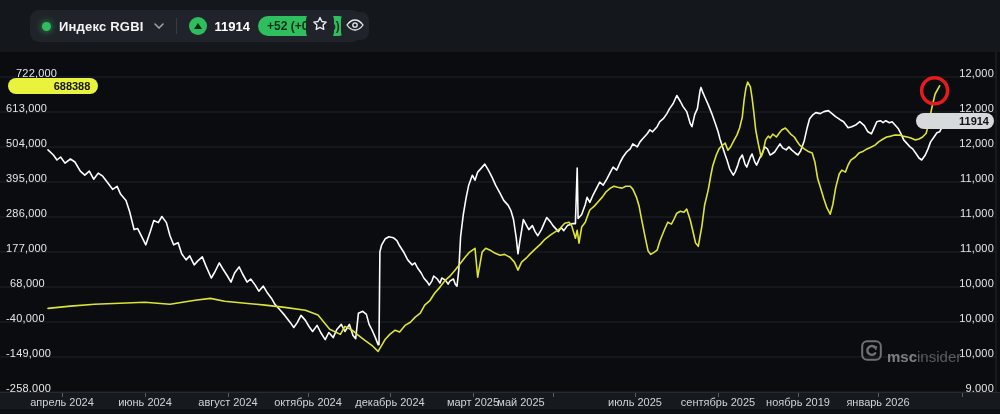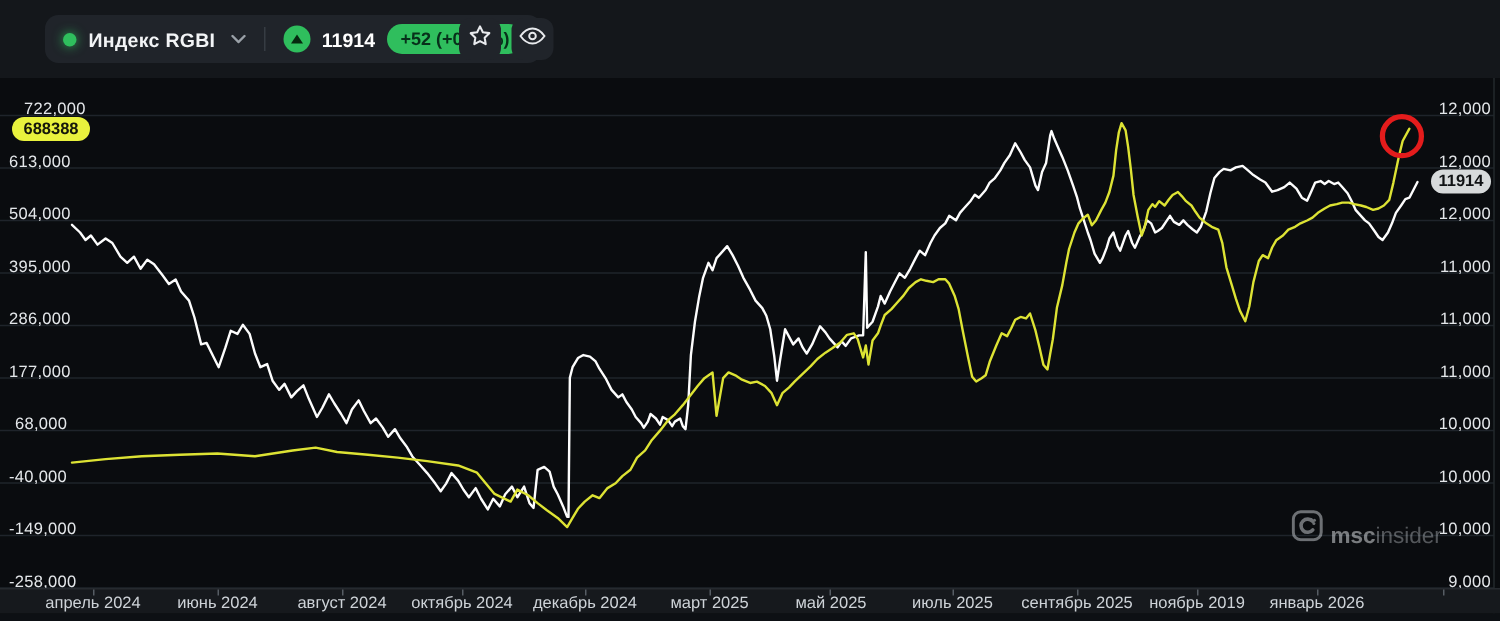--- a/index.html
+++ b/index.html
@@ -30,21 +30,21 @@
   .icon-btn.star{left:306px;}
   .icon-btn.eye{left:341px;}
   
   .chart-region{position:absolute;left:0;top:52px;width:1000px;height:340px;
     background:#0a0c0f;}
   svg.plot{position:absolute;left:0;top:0;pointer-events:none;}
   .ylabel{position:absolute;font-size:11px;color:#e4e7ea;line-height:12px;
     letter-spacing:.2px;}
   .ylabel.right{text-align:right;}
   .val-badge{position:absolute;font-size:11px;font-weight:700;line-height:16px;
-    height:16px;border-radius:8px;text-align:center;}
+    height:16px;border-radius:8px;text-align:center;padding-left:38px;}
   .badge-yellow{left:8px;width:52px;background:#e9f23d;color:#15170a;}
   .badge-gray{width:40px;background:#d7dadb;color:#101214;}
   
   .x-band{position:absolute;left:0;top:392px;width:1000px;height:17px;
     background:#16191d;border-top:1px solid #262a2f;box-sizing:border-box;}
   .x-tick{position:absolute;top:0;width:1px;height:4px;background:#565d64;}
   .x-label{position:absolute;top:3px;font-size:11px;color:#ced3d8;
     transform:translateX(-50%);white-space:nowrap;}
   .bottom-strip{position:absolute;left:0;top:409px;width:1000px;height:5px;
     background:#0d1014;}
@@ -145,21 +145,21 @@
       <div class="x-label" style="left: 145px;">июнь 2024</div>
       <div class="x-tick" style="left: 228px;"></div>
       <div class="x-label" style="left: 228px;">август 2024</div>
       <div class="x-tick" style="left: 308px;"></div>
       <div class="x-label" style="left: 308px;">октябрь 2024</div>
       <div class="x-tick" style="left: 390px;"></div>
       <div class="x-label" style="left: 390px;">декабрь 2024</div>
       <div class="x-tick" style="left: 473px;"></div>
       <div class="x-label" style="left: 473px;">март 2025</div>
       <div class="x-tick" style="left: 553px;"></div>
-      <div class="x-label" style="left: 554px;">май 2025</div>
+      <div class="x-label" style="left: 521px;">май 2025</div>
       <div class="x-tick" style="left: 635px;"></div>
       <div class="x-label" style="left: 635px; text-align: center;">июль 2025</div>
       <div class="x-tick" style="left: 718px;"></div>
       <div class="x-label" style="left: 718px;">сентябрь 2025</div>
       <div class="x-tick" style="left: 798px;"></div>
       <div class="x-label" style="left: 798px;">ноябрь 2019</div>
       <div class="x-tick" style="left: 878px;"></div>
       <div class="x-label" style="left: 878px;">январь 2026</div>
       <div class="x-tick" style="left: 962px;"></div>
     </div>

